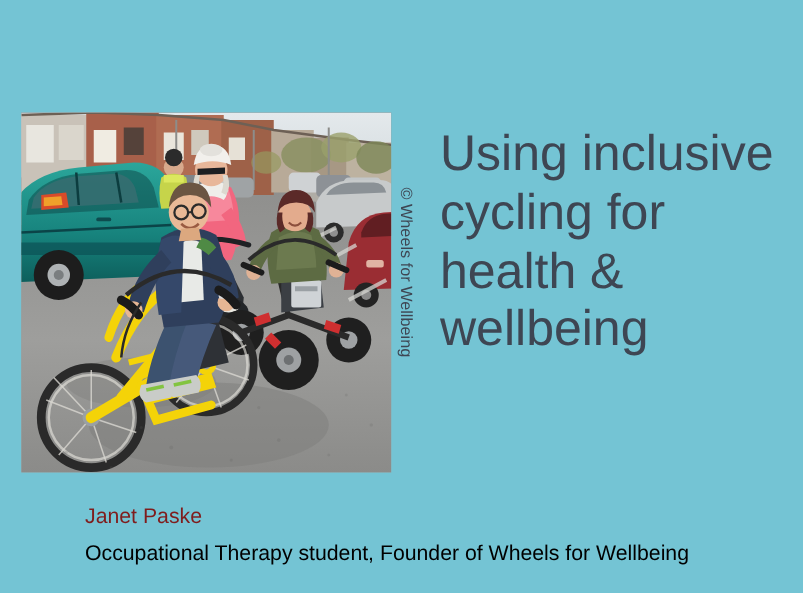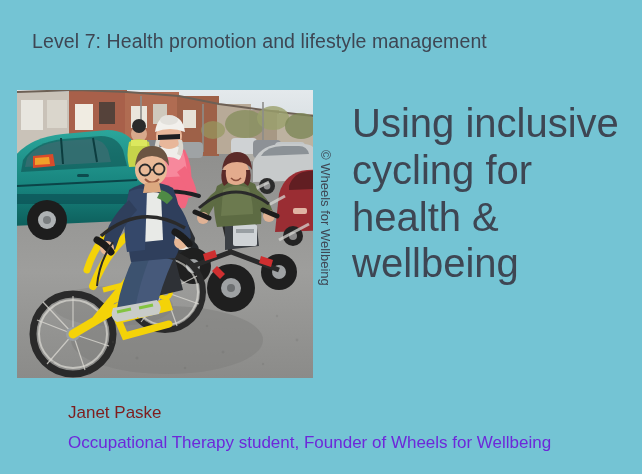--- a/index.html
+++ b/index.html
@@ -77,31 +77,30 @@
     top: 403px;
     font-size: 17px;
     color: #7f1d1d;
     white-space: nowrap;
   }
   .credit-role {
     position: absolute;
     left: 68px;
     top: 433px;
     font-size: 17px;
-    color: #6d28d9;
+    color: #000000;
     white-space: nowrap;
     text-align: center;
   }
 </style>
 </head>
 <body>
 
 <div class="slide">
 
-  <div class="header-title">Level 7: Health promotion and lifestyle management</div>
 
   <div class="photo-frame">
     <svg viewBox="0 0 296 288" xmlns="http://www.w3.org/2000/svg">
       <defs>
         <clipPath id="frameclip">
             <rect x="0" y="0" width="296" height="288"></rect>
           </clipPath>
         <linearGradient id="roadgrad" x1="0" y1="0" x2="0" y2="1">
           <stop offset="0%" stop-color="#8e8e8c"></stop>
           <stop offset="55%" stop-color="#9e9e9c"></stop>

